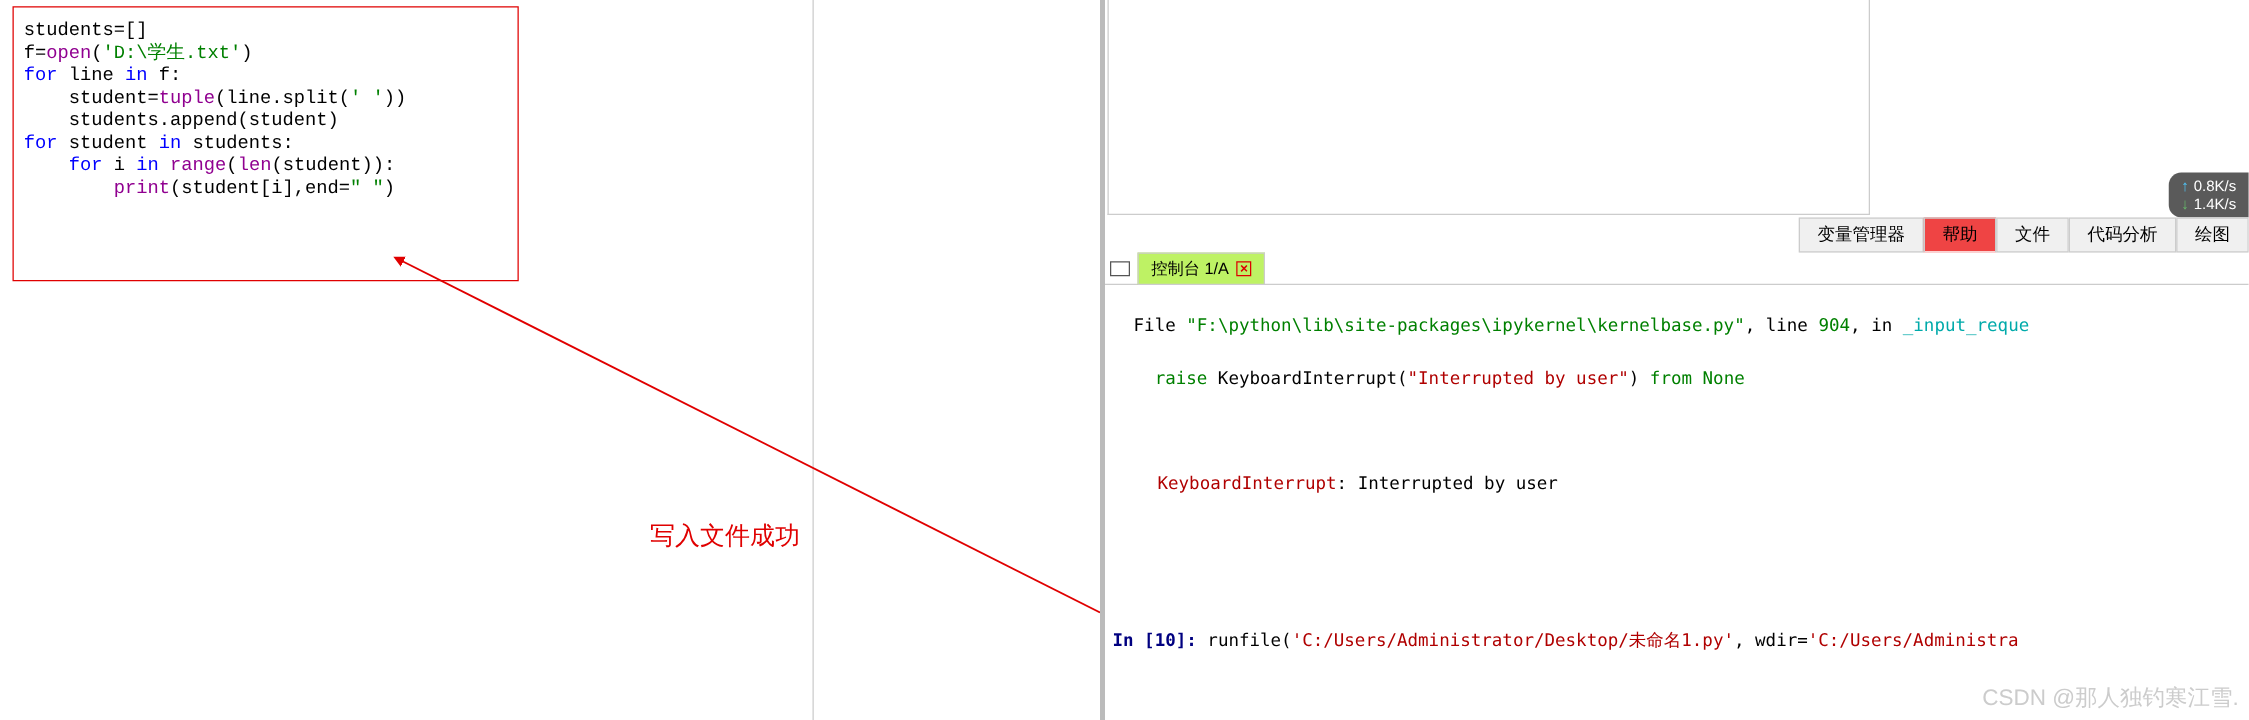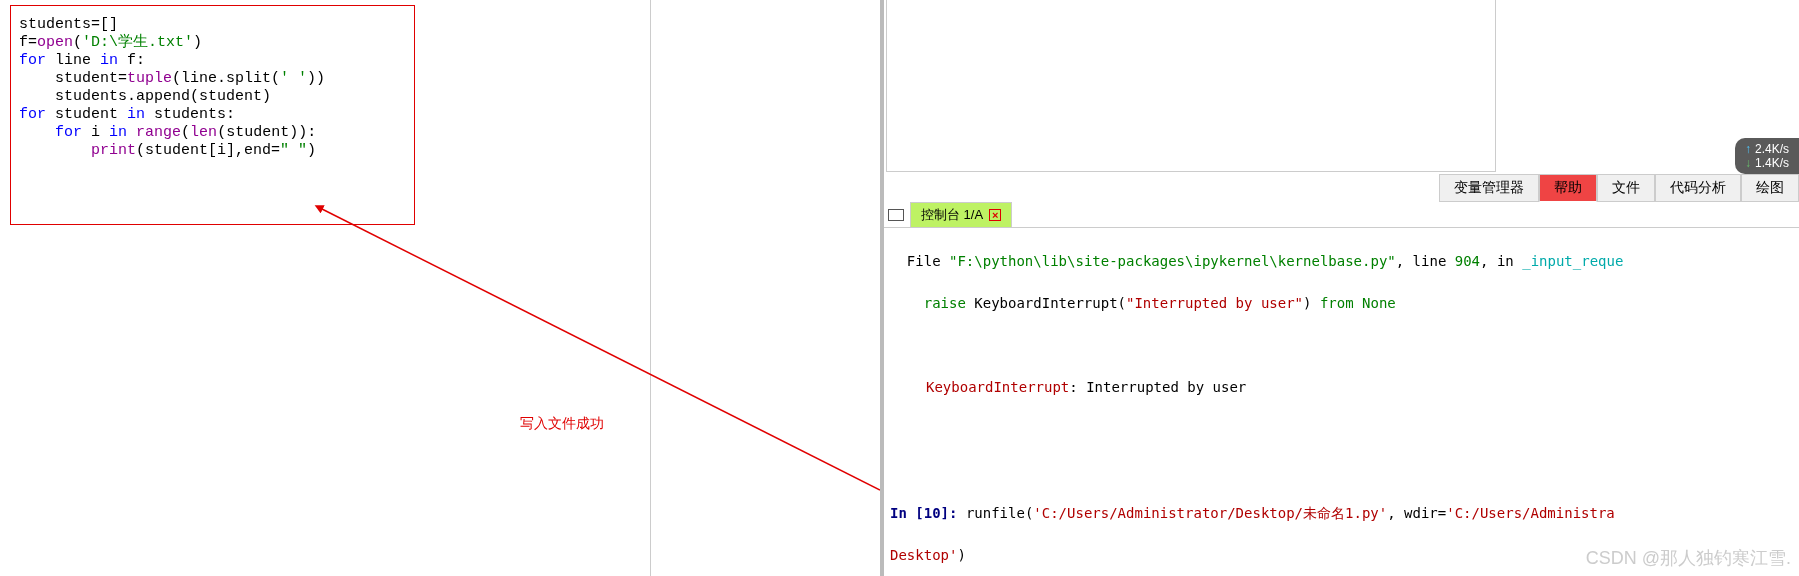--- a/index.html
+++ b/index.html
@@ -43,21 +43,21 @@
       background: #fdf0f5;
       width: 850px;
       position: absolute;
       left: 10px;
       height: 18px;
       z-index: -1;
     }
     .annotation-text {
       position: absolute;
       color: #e00000;
-      font-size: 14px;
+      font-size: 20px;
     }
     .arrow-svg {
       position: absolute;
       left: 0;
       top: 0;
       width: 880px;
       height: 576px;
       pointer-events: none;
     }
     .vertical-divider {
@@ -213,21 +213,21 @@
     <line x1="880" y1="490" x2="320" y2="208" stroke="#e00000" stroke-width="1.5" marker-end="url(#ah)"></line>
   </svg>
 </div>
 
 <div class="right-pane">
   <div class="right-top-blank"></div>
 
   <div class="speed-widget">
     <div class="speed-row">
         <span class="up-arrow">↑</span>
-        <span>2.4K/s</span>
+        <span>0.8K/s</span>
       </div>
     <div class="speed-row">
         <span class="down-arrow">↓</span>
         <span>1.4K/s</span>
       </div>
   </div>
 
   <div class="tabs-bar">
     <div class="tab">变量管理器</div>
     <div class="tab active">帮助</div>
@@ -245,21 +245,20 @@
   </div>
 
   <div class="console-output">
 <div><span class="c-plain">  File </span><span class="c-file">"F:\python\lib\site-packages\ipykernel\kernelbase.py"</span><span class="c-plain">, line </span><span class="c-file">904</span><span class="c-plain">, in </span><span style="color:#00aaaa">_input_reque</span></div>
 <div><span class="c-kw">    raise</span><span class="c-plain"> KeyboardInterrupt(</span><span class="c-str">"Interrupted by user"</span><span class="c-plain">) </span><span class="c-kw">from</span><span> </span><span class="c-kw">None</span></div>
 <div>&nbsp;</div>
 <div><span class="c-err">KeyboardInterrupt</span><span class="c-plain">: Interrupted by user</span></div>
 <div>&nbsp;</div>
 <div>&nbsp;</div>
 <div><span class="c-in">In [</span><span class="c-in">10</span><span class="c-in">]: </span><span class="c-plain">runfile(</span><span class="c-str">'C:/Users/Administrator/Desktop/未命名1.py'</span><span class="c-plain">, wdir=</span><span class="c-str">'C:/Users/Administra</span></div>
-<div><span class="c-str">Desktop'</span><span class="c-plain">)</span></div>
 
 
 
 
 
 
 
   </div>
 </div>
 

